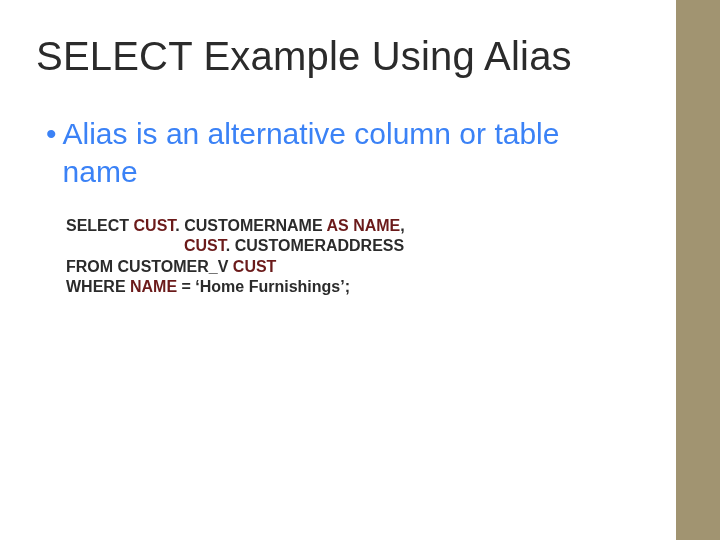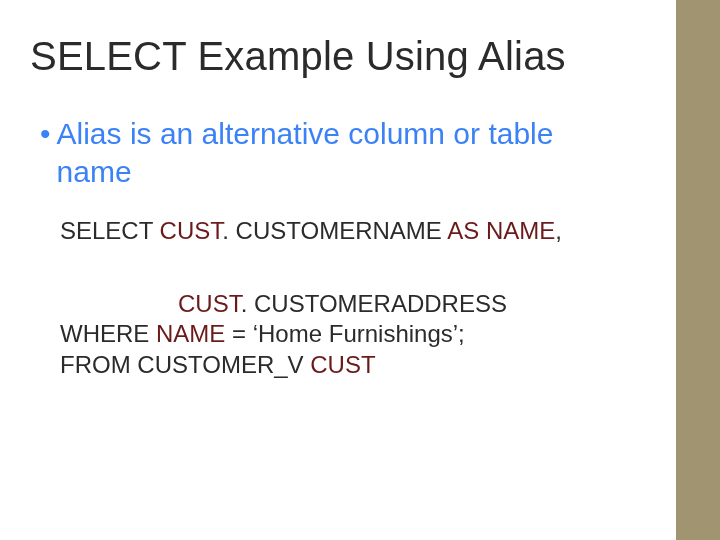--- a/index.html
+++ b/index.html
@@ -12,21 +12,21 @@
   .sidebar {
     position: absolute;
     right: 0;
     top: 0;
     width: 44px;
     height: 540px;
     background: #a19471;
   }
   .content {
     position: absolute;
-    left: 0;
+    left: 6px;
     top: 0;
     width: 676px;
     height: 440px;
     padding: 34px 0 0 30px;
   }
   .title {
     font-size: 40px;
     font-weight: 400;
     color: #2b2b2b;
     letter-spacing: 0.2px;
@@ -41,26 +41,27 @@
     font-size: 30px;
     color: #3b82f6;
     line-height: 1.28;
   }
   .bullet-line .dot {
     display: inline-block;
     margin-right: 6px;
   }
   .code-block {
     padding-left: 30px;
-    font-size: 24px;
+    font-size: 16px;
     color: #2b2b2b;
     line-height: 1.28;
+    font-weight: bold;
   }
   .code-block .line { display: block; white-space: pre; }
-  .indent { padding-left: 118px; display: inline-block; margin-top: 42px; }
+  .indent { padding-left: 118px; display: inline-block; }
   .kw-dark { color: #6b1a1a; }
 </style>
 </head>
 <body>
 
 <div class="sidebar"></div>
 
 <div class="content">
 
   <h1 class="title">SELECT Example Using Alias</h1>
@@ -70,17 +71,17 @@
       <span class="dot">•</span><span>Alias is an alternative column or table</span>
     </div>
     <div class="bullet-line">
       <span style="visibility:hidden" class="dot">•</span><span>name</span>
     </div>
   </div>
 
   <div class="code-block">
     <span class="line"><span>SELECT </span><span class="kw-dark">CUST</span><span>. CUSTOMERNAME </span><span class="kw-dark">AS NAME</span><span>,</span></span>
     <span class="line"><span class="indent"><span class="kw-dark">CUST</span><span>. CUSTOMERADDRESS</span></span></span>
+    <span class="line"><span>FROM CUSTOMER_V </span><span class="kw-dark">CUST</span></span>
     <span class="line"><span>WHERE </span><span class="kw-dark">NAME</span><span> = ‘Home Furnishings’;</span></span>
-    <span class="line"><span>FROM CUSTOMER_V </span><span class="kw-dark">CUST</span></span>
   </div>
 
 </div>
 
 </body></html>

